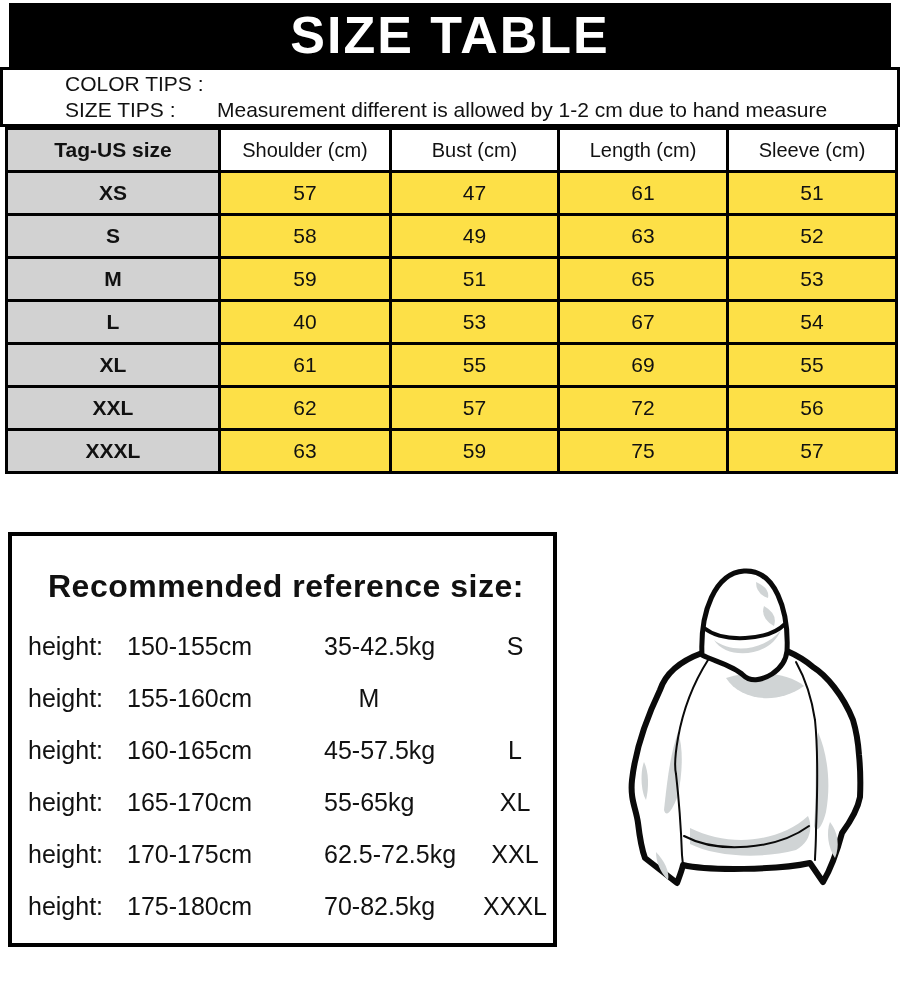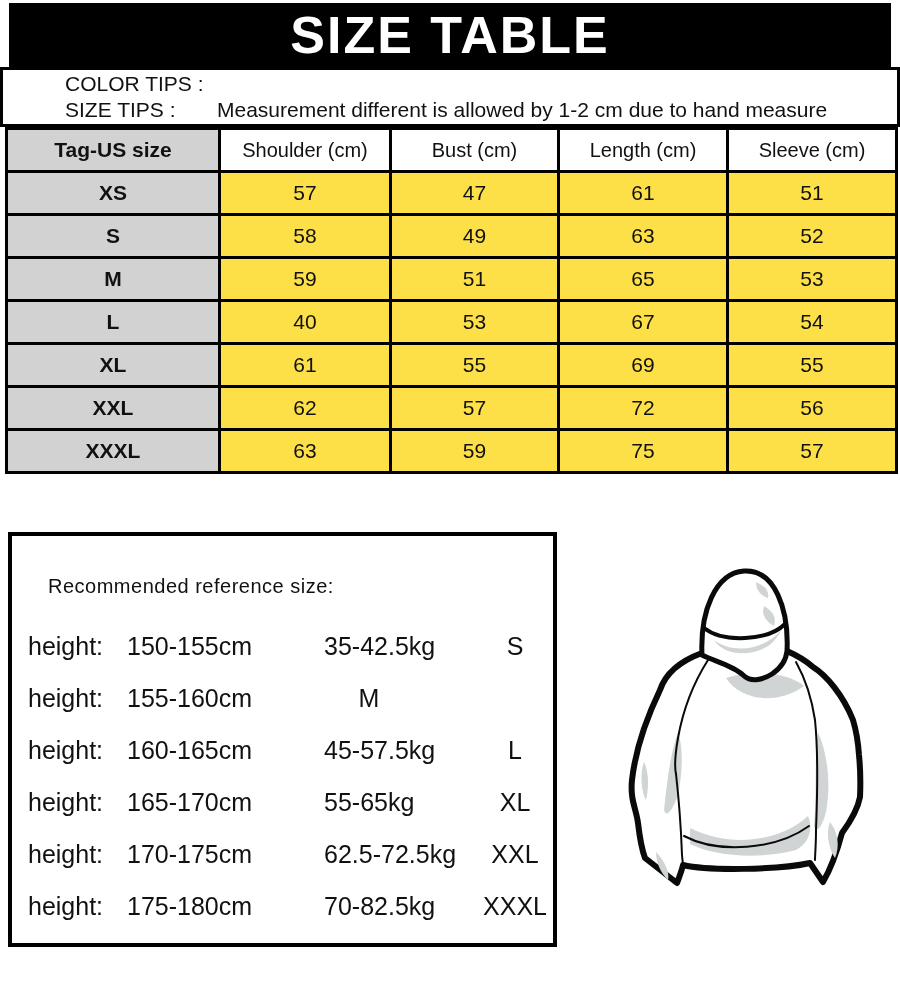--- a/index.html
+++ b/index.html
@@ -36,21 +36,21 @@
   }
   table.size-table .size-col{background:#d2d2d2;font-weight:bold;font-size:21px;}
   table.size-table th.head{font-size:20px;}
   table.size-table td.val{font-size:21px;background:#fde047;}
   
   .ref-box{
     position:absolute;left:8px;top:532px;width:549px;height:415px;
     border:4px solid #000;box-sizing:border-box;background:#fff;
   }
   .ref-heading{
-    margin:30px 0 0 36px;font-size:20px;font-weight:normal;line-height:40px;
+    margin:30px 0 0 36px;font-size:32px;font-weight:bold;line-height:40px;
     letter-spacing:0.5px;white-space:nowrap;
   }
   .ref-rows{margin-top:14px;}
   .ref-row{display:flex;align-items:center;height:52px;font-size:25px;padding-left:16px;}
   .ref-label{width:99px;flex:none;}
   .ref-height{width:197px;flex:none;}
   .ref-weight{width:146px;flex:none;}
   .ref-size{width:90px;flex:none;text-align:center;}
   
   .hoodie{position:absolute;left:618px;top:560px;width:290px;height:335px;}

